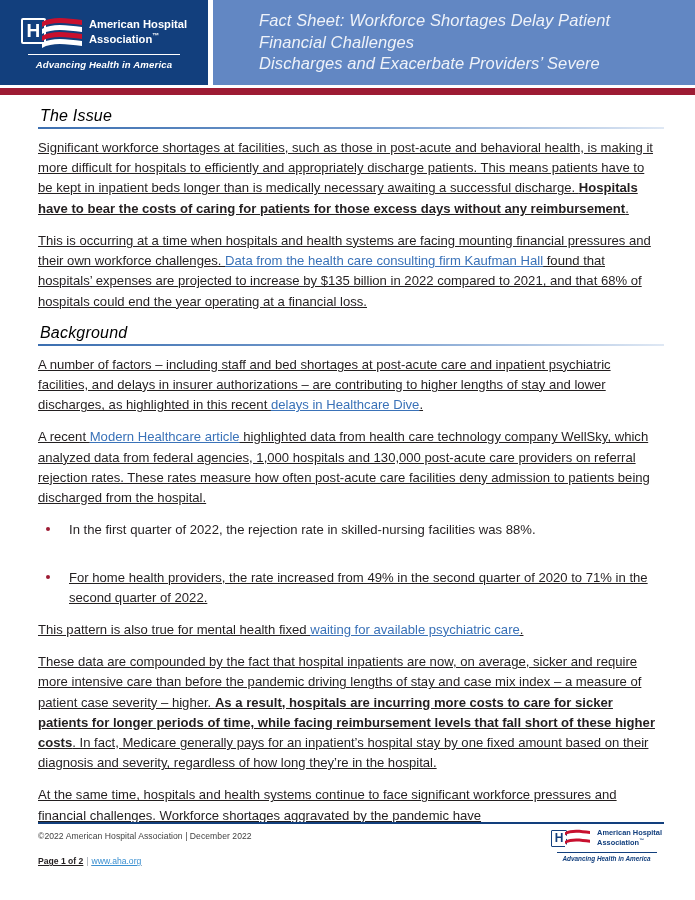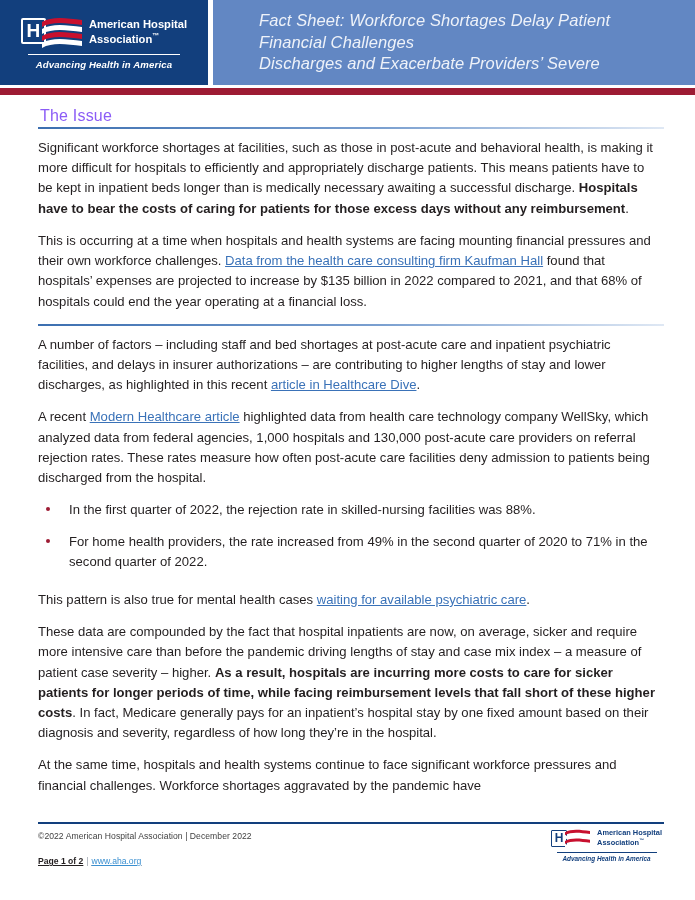--- a/index.html
+++ b/index.html
@@ -127,60 +127,62 @@
   
   .stripe-white { height: 3px; background: #ffffff; }
   .stripe-red   { height: 7px; background: #9d1b33; }
   .stripe-gap   { height: 12px; background: #ffffff; }
 
   
   .content {
     padding: 0 31px 0 38px;
   }
   .section-heading {
+    font-style: italic;
     font-size: 16px;
     font-weight: 400;
-    color: #8b5cf6;
+    color: #000000;
     margin: 0 0 2px 2px;
     letter-spacing: 0.2px;
   }
   .section-rule {
     height: 2px;
     background: linear-gradient(to right, #3c6fb0 0%, #7ba0d0 55%, #dfe8f4 100%);
     margin-bottom: 9px;
   }
   .section-block { margin-bottom: 2px; }
 
   p.para {
     font-size: 13.1px;
     line-height: 1.545;
     margin: 0 4px 12px 0;
     color: #231f20;
     text-align: left;
+    text-decoration: underline;
   }
   .b { font-weight: bold; }
   a.doclink, .doclink {
     color: #3a72b8;
     text-decoration: underline;
   }
 
   ul.bullets {
     list-style: none;
     margin: 0 0 12px 0;
     padding: 0;
   }
   ul.bullets li {
     position: relative;
     padding-left: 31px;
     font-size: 13.1px;
     line-height: 1.545;
-    margin-bottom: 11px;
+    margin-bottom: 27px;
     color: #231f20;
   }
-  ul.bullets li:last-child { margin-bottom: 18px; }
+  ul.bullets li:last-child { margin-bottom: 12px; text-decoration: underline; }
   ul.bullets li .bullet-dot {
     position: absolute;
     left: 8px;
     top: 7px;
     width: 4px;
     height: 4px;
     border-radius: 50%;
     background: #9d1b33;
   }
 
@@ -330,43 +332,44 @@
     <p class="para">
       <span>Significant workforce shortages at facilities, such as those in post-acute and behavioral health, is making it more difficult for hospitals to efficiently and appropriately discharge patients. This means patients have to be kept in inpatient beds longer than is medically necessary awaiting a successful discharge. </span><span class="b">Hospitals have to bear the costs of caring for patients for those excess days without any reimbursement</span><span>.</span>
     </p>
 
     <p class="para">
       <span>This is occurring at a time when hospitals and health systems are facing mounting financial pressures and their own workforce challenges. </span><a class="doclink" href="#">Data from the health care consulting firm Kaufman Hall</a><span> found that hospitals’ expenses are projected to increase by $135 billion in 2022 compared to 2021, and that 68% of hospitals could end the year operating at a financial loss.</span>
     </p>
   </div>
 
   <div class="section-block">
+    <div class="section-heading">Background</div>
     <div class="section-rule"></div>
 
     <p class="para">
-      <span>A number of factors – including staff and bed shortages at post-acute care and inpatient psychiatric facilities, and delays in insurer authorizations – are contributing to higher lengths of stay and lower discharges, as highlighted in this recent </span><a class="doclink" href="#">article in Healthcare Dive</a><span>.</span>
+      <span>A number of factors – including staff and bed shortages at post-acute care and inpatient psychiatric facilities, and delays in insurer authorizations – are contributing to higher lengths of stay and lower discharges, as highlighted in this recent </span><a class="doclink" href="#">delays in Healthcare Dive</a><span>.</span>
     </p>
 
     <p class="para">
       <span>A recent </span><a class="doclink" href="#">Modern Healthcare article</a><span> highlighted data from health care technology company WellSky, which analyzed data from federal agencies, 1,000 hospitals and 130,000 post-acute care providers on referral rejection rates. These rates measure how often post-acute care facilities deny admission to patients being discharged from the hospital.</span>
     </p>
 
     <ul class="bullets">
       <li>
         <span class="bullet-dot"></span>
         <span>In the first quarter of 2022, the rejection rate in skilled-nursing facilities was 88%.</span>
       </li>
       <li>
         <span class="bullet-dot"></span>
         <span>For home health providers, the rate increased from 49% in the second quarter of 2020 to 71% in the second quarter of 2022.</span>
       </li>
     </ul>
 
     <p class="para">
-      <span>This pattern is also true for mental health cases </span><a class="doclink" href="#">waiting for available psychiatric care</a><span>.</span>
+      <span>This pattern is also true for mental health fixed </span><a class="doclink" href="#">waiting for available psychiatric care</a><span>.</span>
     </p>
 
     <p class="para">
       <span>These data are compounded by the fact that hospital inpatients are now, on average, sicker and require more intensive care than before the pandemic driving lengths of stay and case mix index – a measure of patient case severity – higher. </span><span class="b">As a result, hospitals are incurring more costs to care for sicker patients for longer periods of time, while facing reimbursement levels that fall short of these higher costs</span><span>. In fact, Medicare generally pays for an inpatient’s hospital stay by one fixed amount based on their diagnosis and severity, regardless of how long they’re in the hospital.</span>
     </p>
 
     <p class="para">
       <span>At the same time, hospitals and health systems continue to face significant workforce pressures and financial challenges. Workforce shortages aggravated by the pandemic have</span>
     </p>
   </div>

